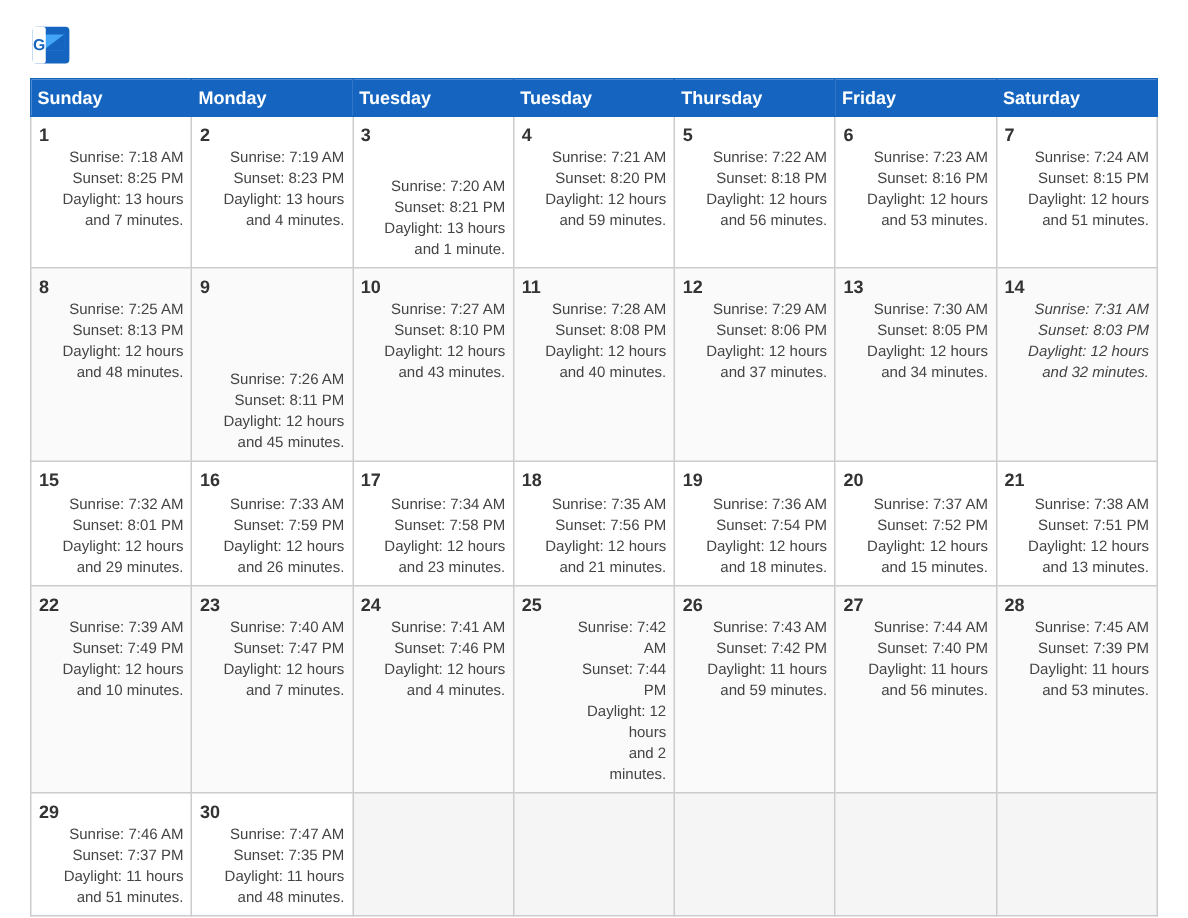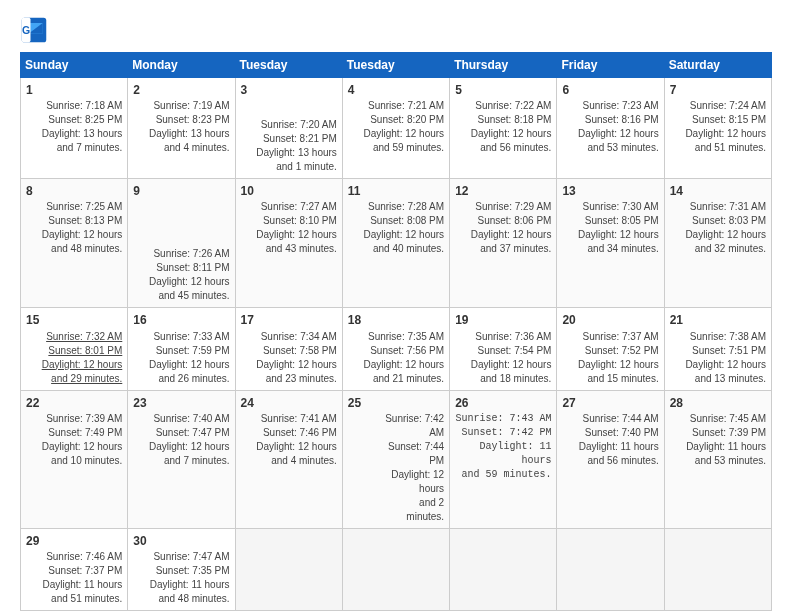--- a/index.html
+++ b/index.html
@@ -227,30 +227,30 @@
           </td>
           <td>
             <span class="day-num">13</span>
             <div class="day-info" style="white-space: pre-line;">Sunrise: 7:30 AM
 Sunset: 8:05 PM
 Daylight: 12 hours
 and 34 minutes.</div>
           </td>
           <td>
             <span class="day-num">14</span>
-            <div class="day-info" style="white-space: pre-line;">Sunrise: 7:31 AM
+            <div class="day-info" style="white-space: pre-line; font-style: italic;">Sunrise: 7:31 AM
 Sunset: 8:03 PM
 Daylight: 12 hours
 and 32 minutes.</div>
           </td>
         </tr>
         <tr>
           <td>
             <span class="day-num">15</span>
-            <div class="day-info" style="white-space: pre-line; text-decoration: underline;">Sunrise: 7:32 AM
+            <div class="day-info" style="white-space: pre-line;">Sunrise: 7:32 AM
 Sunset: 8:01 PM
 Daylight: 12 hours
 and 29 minutes.</div>
           </td>
           <td>
             <span class="day-num">16</span>
             <div class="day-info" style="white-space: pre-line;">Sunrise: 7:33 AM
 Sunset: 7:59 PM
 Daylight: 12 hours
 and 26 minutes.</div>
@@ -315,21 +315,21 @@
           </td>
           <td>
             <span class="day-num">25</span>
             <div class="day-info" style="white-space: pre-line; margin-left: 36px;">Sunrise: 7:42 AM
 Sunset: 7:44 PM
 Daylight: 12 hours
 and 2 minutes.</div>
           </td>
           <td>
             <span class="day-num">26</span>
-            <div class="day-info" style="white-space: pre-line; font-family: Liberation Mono, monospace;">Sunrise: 7:43 AM
+            <div class="day-info" style="white-space: pre-line;">Sunrise: 7:43 AM
 Sunset: 7:42 PM
 Daylight: 11 hours
 and 59 minutes.</div>
           </td>
           <td>
             <span class="day-num">27</span>
             <div class="day-info" style="white-space: pre-line;">Sunrise: 7:44 AM
 Sunset: 7:40 PM
 Daylight: 11 hours
 and 56 minutes.</div>

